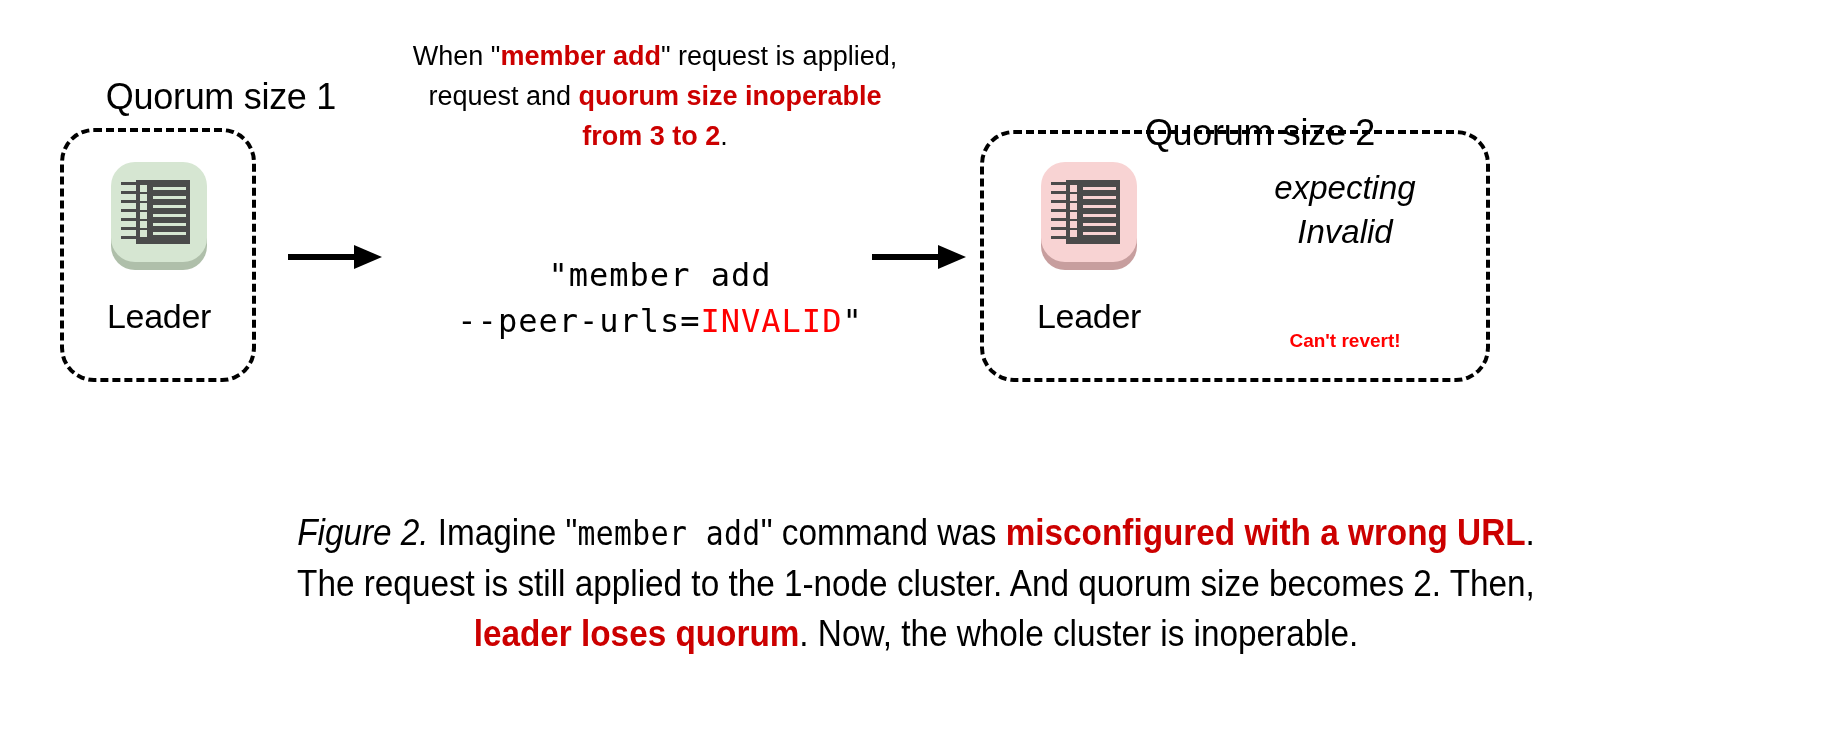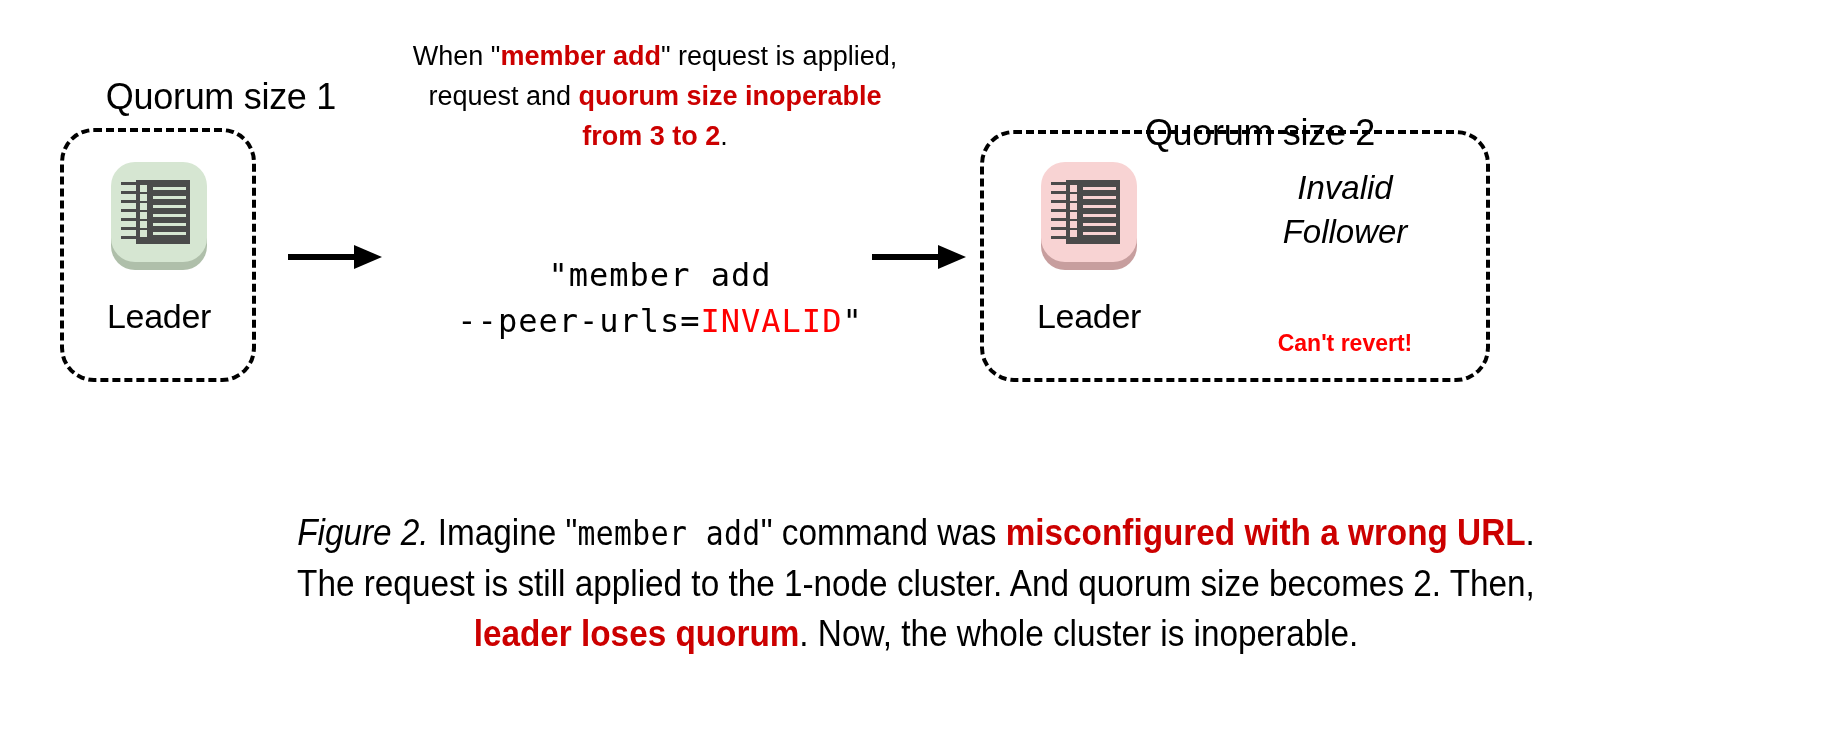--- a/index.html
+++ b/index.html
@@ -106,21 +106,21 @@
     width: 260px;
     text-align: center;
     font-size: 33px;
     font-style: italic;
     line-height: 44px;
   }
   #cant-revert {
     left: 1215px; top: 330px;
     width: 260px;
     text-align: center;
-    font-size: 23px;
+    font-size: 19px;
     font-weight: bold;
     color: #FF0000;
   }
 
   
   #top-caption {
     left: 330px; top: 36px;
     width: 650px;
     text-align: center;
     font-size: 27px;
@@ -288,22 +288,22 @@
       <div class="book-row" style="top:45px">
           <span class="bullet"></span>
           <span class="rule"></span>
         </div>
     </div>
   </div>
   <div class="node-name">Leader</div>
 </div>
 
 <div class="abs" id="follower-text">
+  <div>expecting</div>
   <div>Invalid</div>
-  <div>Follower</div>
 </div>
 
 <div class="abs" id="cant-revert">Can't revert!</div>
 
 <div class="abs" id="figure-caption">
   <span class="fignum">Figure 2.</span><span> Imagine "</span><span class="mono">member add</span><span>" command was </span><span class="red">misconfigured with a wrong URL</span><span>.</span>
   <br>
   <span>The request is still applied to the 1-node cluster. And quorum size becomes 2. Then,</span>
   <br>
   <span class="red">leader loses quorum</span><span>. Now, the whole cluster is inoperable.</span>

